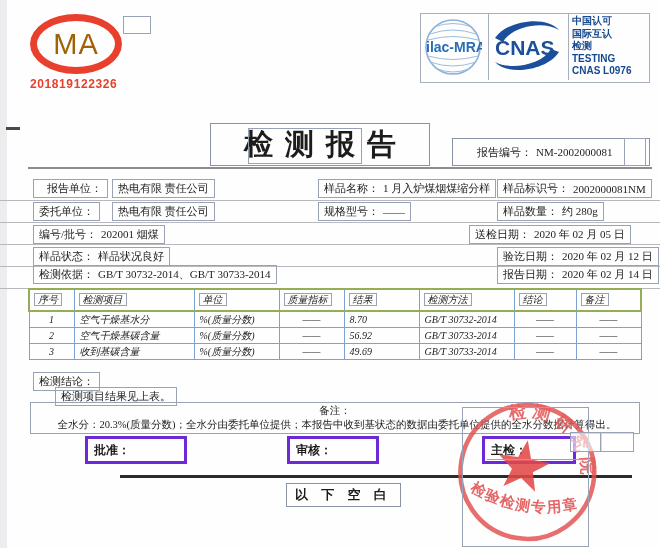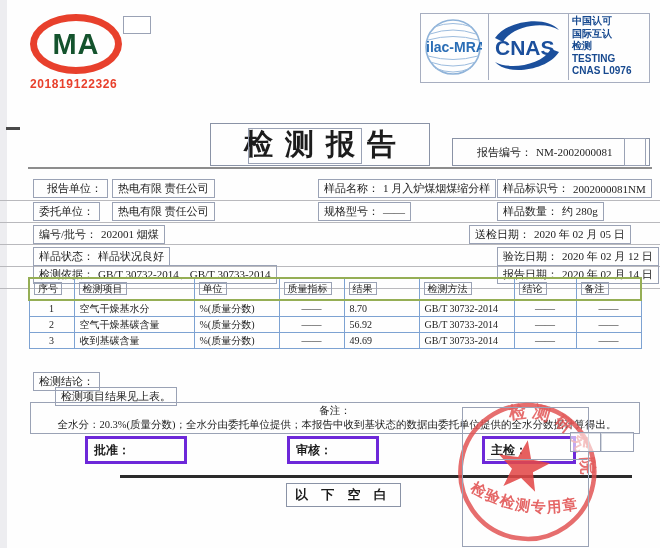--- a/index.html
+++ b/index.html
@@ -11,21 +11,21 @@
   .edge-strip{position:absolute;left:0;top:0;width:7px;height:548px;background:#ededf0;}
   .abs{position:absolute;}
   .bx{border:1px solid #9aa2b5;background:transparent;padding:1px 5px;display:inline-flex;align-items:center;white-space:nowrap;}
   .lbl{white-space:nowrap;}
   .val{white-space:nowrap;margin-left:4px;}
   .info-row{position:absolute;left:0;width:660px;height:20px;font-size:11px;}
   .sep{position:absolute;left:0;width:660px;height:1px;background:#b9b9bd;}
   
   .cma-oval{width:78px;height:46px;border:7px solid #e8402c;border-radius:50%;
     display:flex;align-items:center;justify-content:center;}
-  .cma-letters{font-family:"Liberation Sans",sans-serif;font-weight:700;font-size:29px;color:#14532d;letter-spacing:1px;}
+  .cma-letters{font-family:"Liberation Sans",sans-serif;font-weight:400;font-size:29px;color:#a16207;letter-spacing:1px;}
   .cma-number{font-family:"Liberation Sans",sans-serif;font-weight:bold;font-size:12px;color:#e8402c;letter-spacing:0.6px;margin-top:3px;}
   .accred{font-family:"Liberation Sans",sans-serif;font-weight:bold;font-size:10px;color:#17498f;line-height:12.5px;}
   
   .title-box{left:210px;top:123px;width:218px;height:41px;border:1px solid #8a93a6;
     display:flex;align-items:center;justify-content:center;}
   .title-text{font-size:29px;font-weight:bold;letter-spacing:12px;padding-left:12px;}
   .report-no-box{left:452px;top:138px;width:172px;height:26px;border:1px solid #8a93a6;
     display:flex;align-items:center;font-size:11px;padding-left:24px;}
   .hr-title{left:28px;top:167px;width:624px;height:2px;background:#8d8d8d;}
   
@@ -163,21 +163,21 @@
       <span class="lbl">检测依据：</span>
       <span class="val">GB/T 30732-2014、GB/T 30733-2014</span>
     </span>
     <span class="bx abs" style="left:497px;">
       <span class="lbl">报告日期：</span>
       <span class="val">2020 年 02 月 14 日</span>
     </span>
   </div>
   <div class="sep" style="top:288px;"></div>
 
-  <div class="abs" style="left:28px;top:277px;">
+  <div class="abs" style="left:28px;top:288px;font-style:italic;">
     <table class="results">
       <colgroup>
         <col style="width:45px">
           <col style="width:120px">
           <col style="width:85px">
           <col style="width:65px">
         <col style="width:75px">
           <col style="width:95px">
           <col style="width:62px">
           <col style="width:65px">

